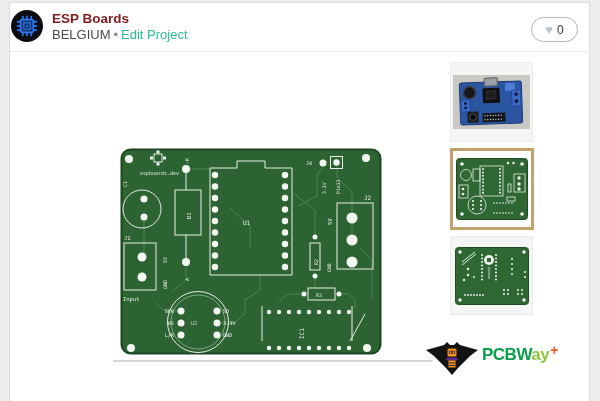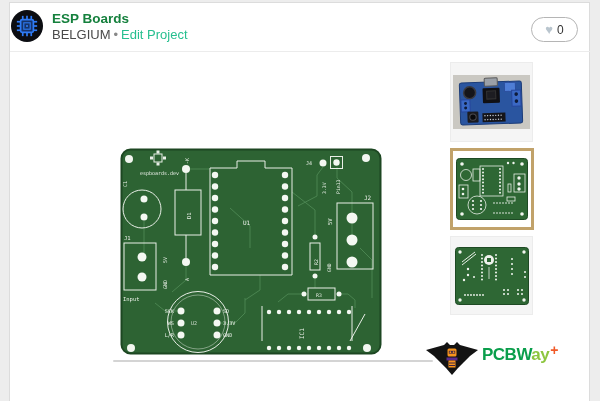--- a/index.html
+++ b/index.html
@@ -3,21 +3,21 @@
 <meta charset="utf-8">
 <style>
   html,body{margin:0;padding:0;}
   body{width:600px;height:401px;position:relative;overflow:hidden;background:#ededed;
        font-family:"Liberation Sans",sans-serif;}
   .abs{position:absolute;}
   .card{left:9px;top:2px;width:581px;height:399px;background:#fff;
         border:1px solid #dcdcdc;border-bottom:none;box-sizing:border-box;}
   .header-divider{left:10px;top:51px;width:580px;height:1px;background:#ececec;}
   .avatar{left:11px;top:10px;width:32px;height:32px;}
-  .title{left:52px;top:11px;font-size:13.5px;font-weight:700;color:#15803d;}
+  .title{left:52px;top:11px;font-size:13.5px;font-weight:700;color:#7f1d1d;}
   .subtitle{left:52px;top:27px;font-size:13px;color:#4a4a4a;}
   .subtitle .sep{color:#888;margin:0 3px;}
   .subtitle a{color:#26bf8f;text-decoration:none;cursor:pointer;}
   .like-button{left:531px;top:17px;width:47px;height:25px;border:1px solid #b5b5b5;
         border-radius:13px;background:#fff;display:flex;align-items:center;
         justify-content:center;gap:4px;cursor:pointer;box-sizing:border-box;}
   .like-button .heart{color:#b9c5ce;font-size:13px;line-height:1;}
   .like-button .count{color:#333;font-size:12px;}
   .main-pcb{left:120px;top:148px;cursor:pointer;}
   .main-shadow{left:113px;top:360px;width:320px;height:2px;background:#c6c6c6;

